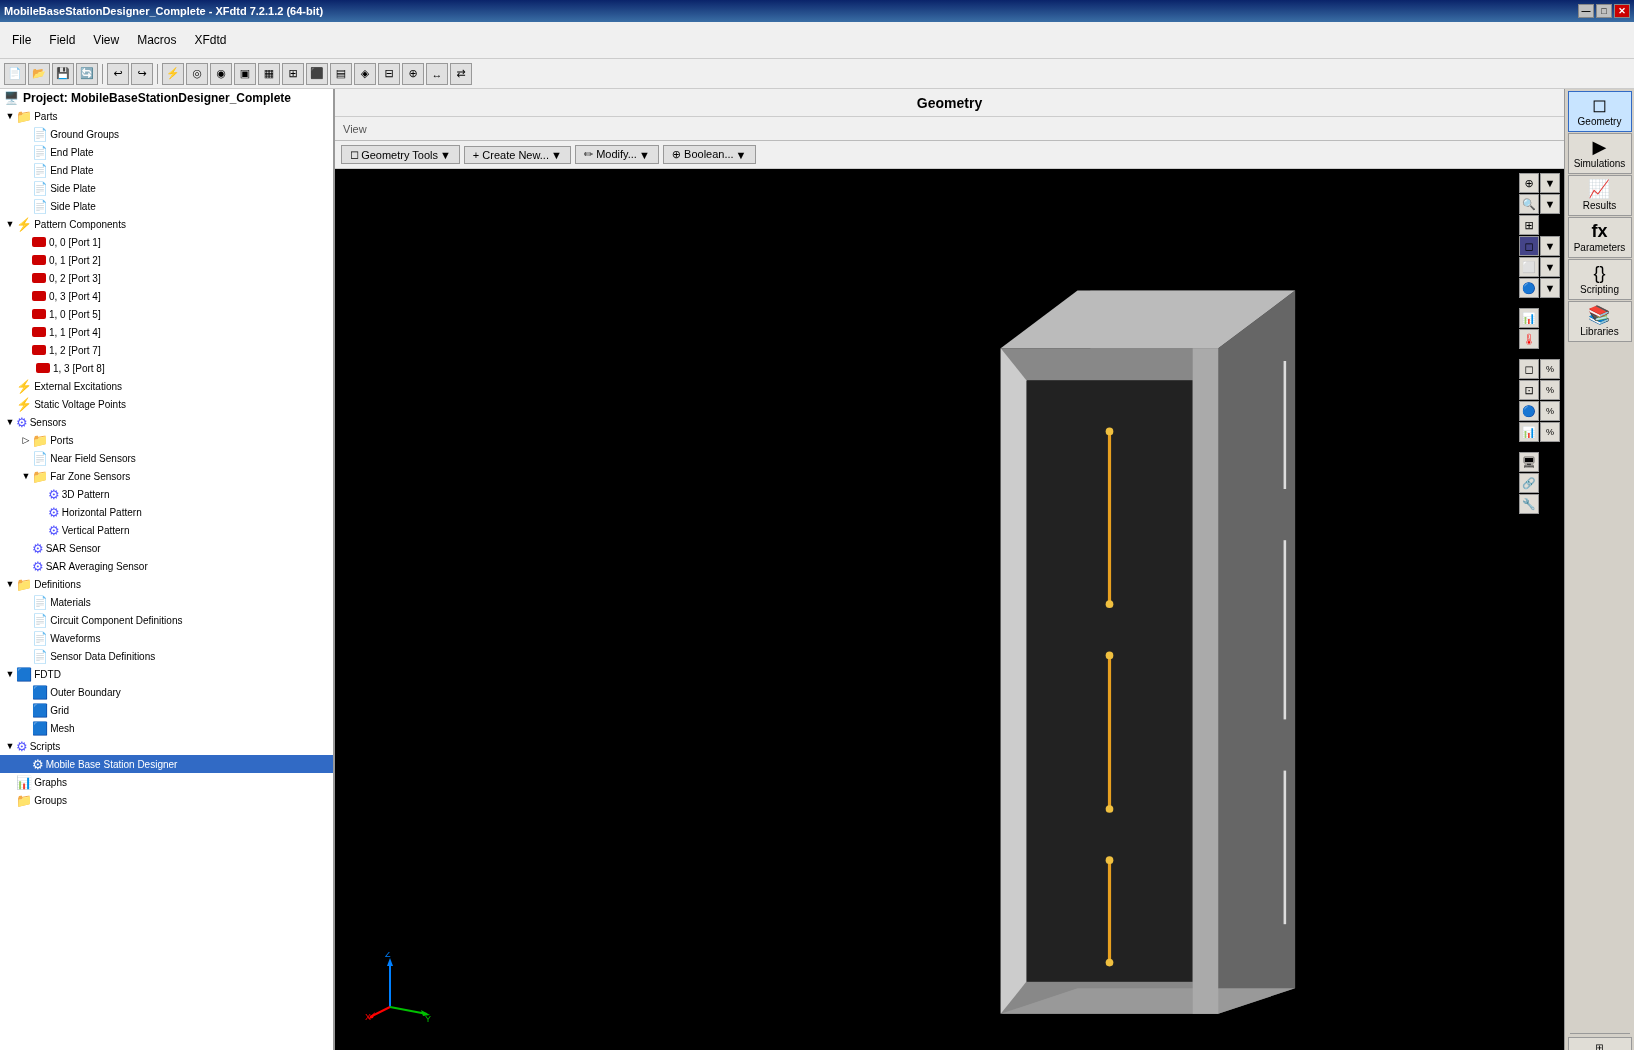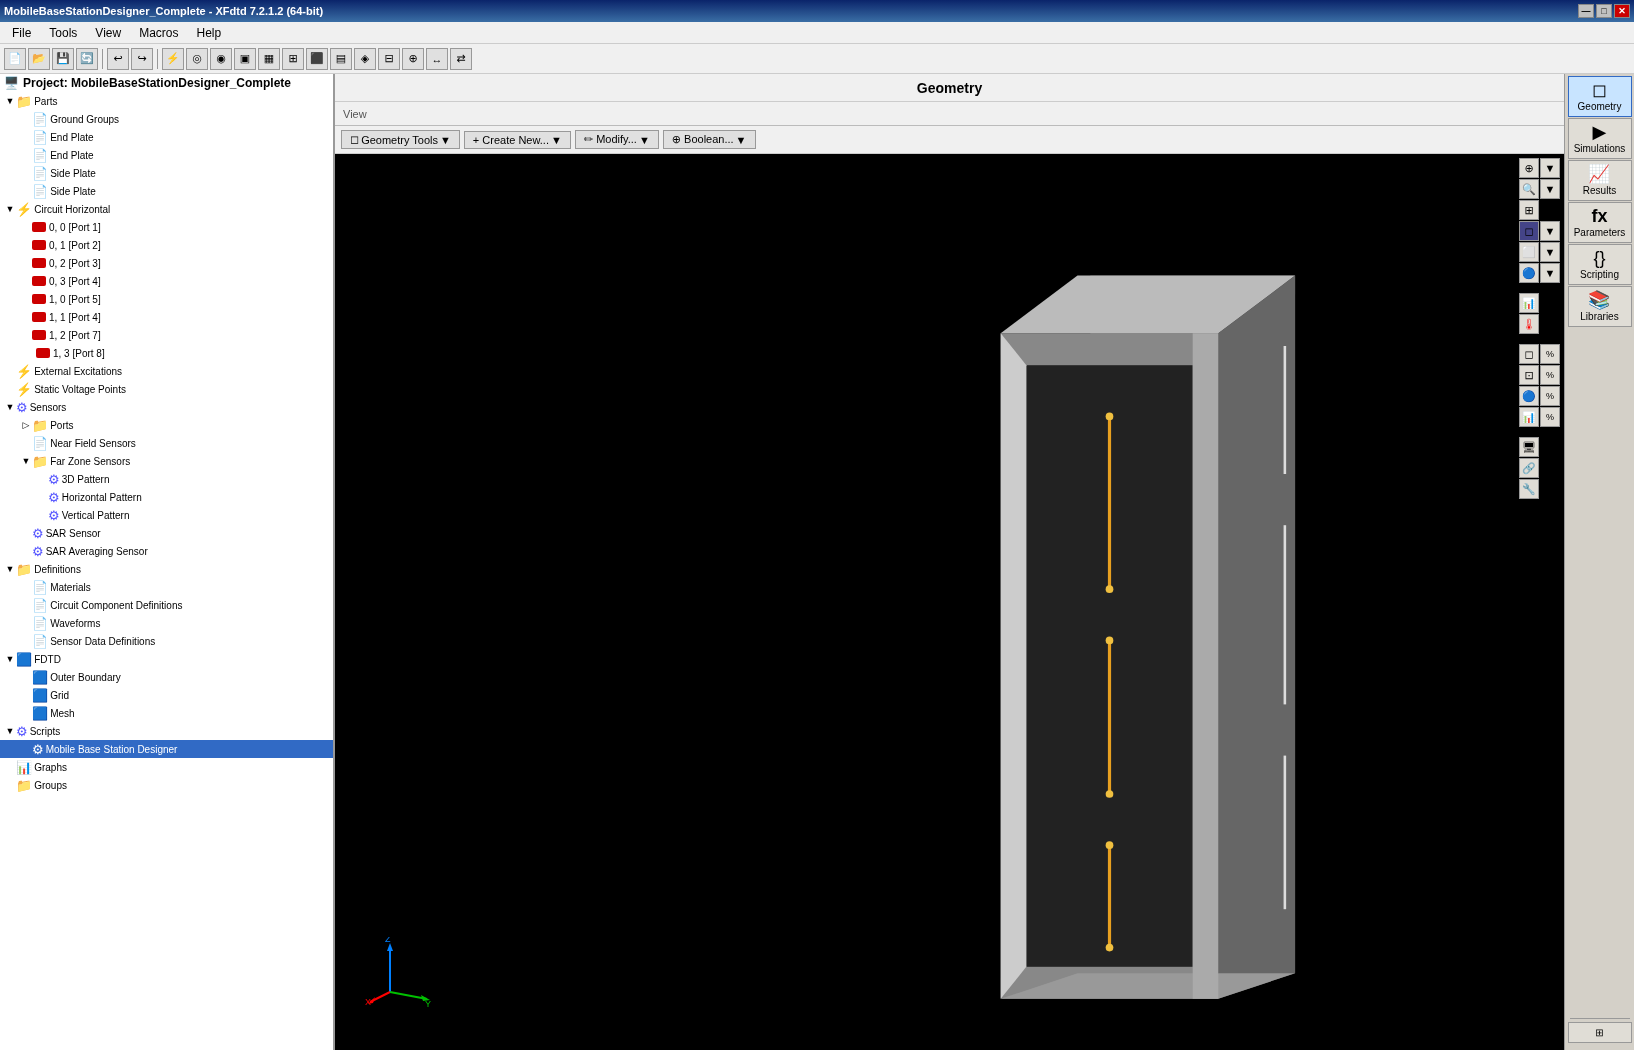--- a/index.html
+++ b/index.html
@@ -25,21 +25,21 @@
       border: 1px solid #888;
       font-size: 9px;
       display: flex; align-items: center; justify-content: center;
       cursor: pointer;
       color: black;
     }
 
     
     #menu-bar {
       background: #f0f0f0;
-      height: 22px;
+      height: 37px;
       display: flex;
       align-items: center;
       padding: 0 4px;
       border-bottom: 1px solid #ccc;
       gap: 2px;
     }
     .menu-item {
       padding: 2px 8px;
       cursor: pointer;
       font-size: 12px;
@@ -197,24 +197,24 @@
   <span>MobileBaseStationDesigner_Complete - XFdtd 7.2.1.2 (64-bit)</span>
   <div id="title-bar-controls">
     <div class="title-btn">—</div>
     <div class="title-btn">□</div>
     <div class="title-btn" style="background:#c00;color:white;">✕</div>
   </div>
 </div>
 
 <div id="menu-bar">
   <span class="menu-item">File</span>
-  <span class="menu-item">Tools</span>
+  <span class="menu-item">Field</span>
   <span class="menu-item">View</span>
   <span class="menu-item">Macros</span>
-  <span class="menu-item">Help</span>
+  <span class="menu-item">XFdtd</span>
 </div>
 
 <div id="toolbar">
   <div class="tool-btn" title="New">📄</div>
   <div class="tool-btn" title="Open">📂</div>
   <div class="tool-btn" title="Save">💾</div>
   <div class="tool-btn" title="Refresh">🔄</div>
   <div class="toolbar-sep"></div>
   <div class="tool-btn" title="Undo">↩</div>
   <div class="tool-btn" title="Redo">↪</div>
@@ -269,21 +269,21 @@
     </div>
     <div class="tree-node" style="padding-left:20px;">
       <span class="tree-toggle">&nbsp;</span>
       <span class="tree-icon">📄</span>
       <span class="tree-label">Side Plate</span>
     </div>
 
     <div class="tree-node" style="padding-left:4px;">
       <span class="tree-toggle">▼</span>
       <span class="tree-icon">⚡</span>
-      <span class="tree-label">Circuit Horizontal</span>
+      <span class="tree-label">Pattern Components</span>
     </div>
     <div class="tree-node" style="padding-left:20px;">
       <span class="tree-toggle">&nbsp;</span>
       <span style="display:inline-block;width:14px;height:10px;background:#c00;border-radius:2px;margin-right:3px;vertical-align:middle;"></span>
       <span class="tree-label">0, 0 [Port 1]</span>
     </div>
     <div class="tree-node" style="padding-left:20px;">
       <span class="tree-toggle">&nbsp;</span>
       <span style="display:inline-block;width:14px;height:10px;background:#c00;border-radius:2px;margin-right:3px;vertical-align:middle;"></span>
       <span class="tree-label">0, 1 [Port 2]</span>

